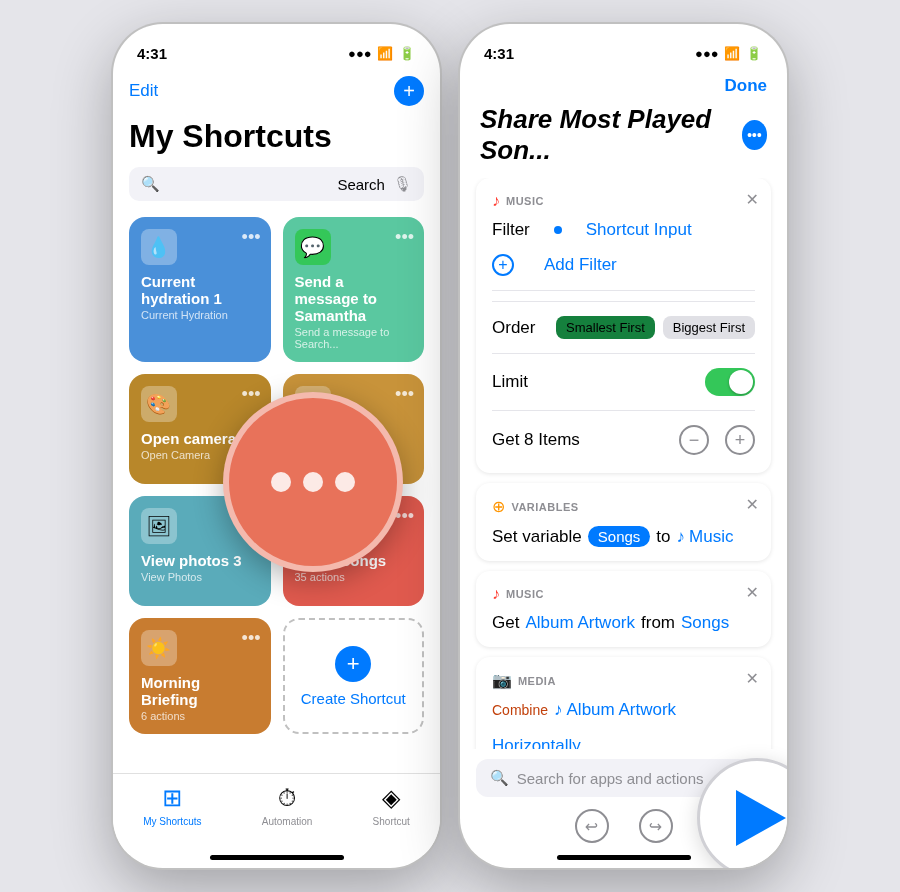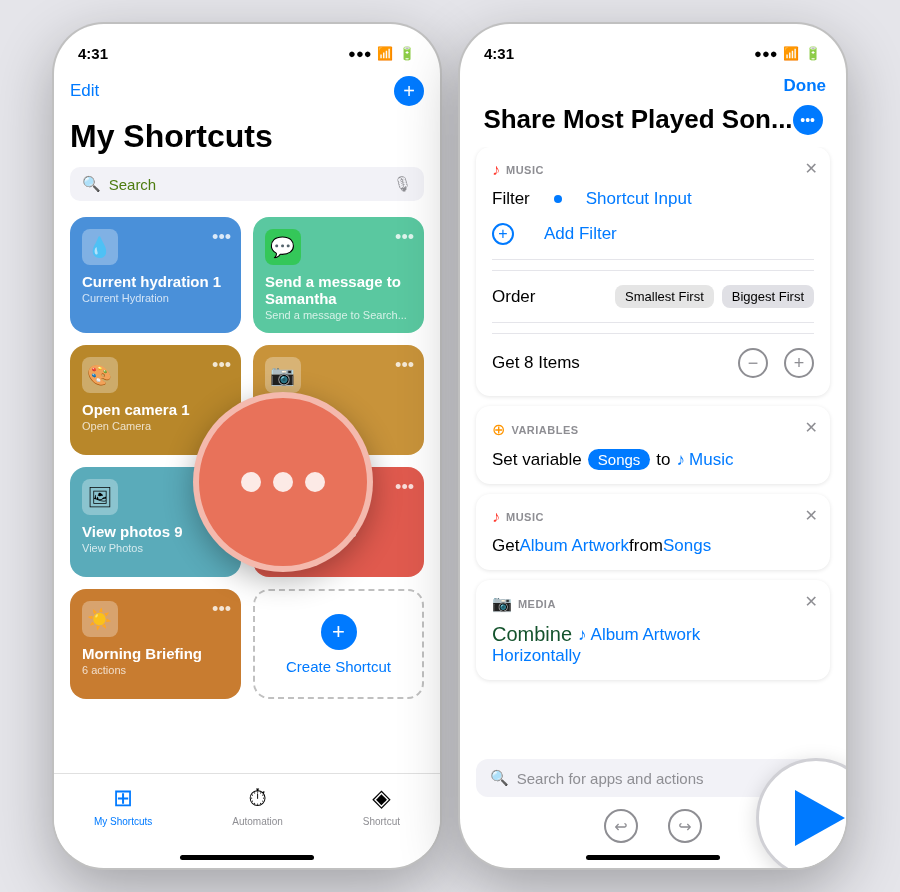--- a/index.html
+++ b/index.html
@@ -10,21 +10,21 @@
       height: 892px;
       display: flex;
       align-items: center;
       justify-content: center;
       gap: 20px;
       overflow: hidden;
     }
 
     
     .phone {
-      width: 386px;
+      width: 327px;
       height: 844px;
       background: #fff;
       border-radius: 50px;
       box-shadow: 0 0 0 2px #c0c0c0, 0 20px 60px rgba(0,0,0,0.3);
       overflow: hidden;
       position: relative;
       display: flex;
       flex-direction: column;
     }
 
@@ -97,23 +97,24 @@
       align-items: center;
       padding: 8px 12px;
       gap: 8px;
       margin-bottom: 16px;
     }
     .search-icon-small {
       color: #8e8e93;
       font-size: 15px;
     }
     .search-placeholder {
-      color: #4d7c0f;
+      color: #000000;
       font-size: 15px;
       flex: 1;
+      text-align: right;
     }
     .mic-icon {
       color: #8e8e93;
       font-size: 15px;
     }
 
     
     .shortcuts-grid {
       display: grid;
       grid-template-columns: 1fr 1fr;
@@ -283,20 +284,21 @@
       color: #007aff;
       font-size: 17px;
       font-weight: 600;
     }
 
     .shortcut-header {
       display: flex;
       align-items: center;
       justify-content: center;
       padding: 0 20px 12px;
+      font-style: italic;
     }
     .shortcut-title {
       font-size: 26px;
       font-weight: 700;
       color: #000;
     }
     .shortcut-more {
       width: 30px;
       height: 30px;
       background: #007aff;
@@ -411,21 +413,21 @@
     .row-value {
       font-size: 17px;
       color: #007aff;
     }
 
     .order-buttons {
       display: flex;
       gap: 8px;
     }
     .order-btn {
-      background: #e5e5e5;
+      background: #15803d;
       border-radius: 8px;
       padding: 4px 10px;
       font-size: 13px;
       color: #000;
     }
     .order-btn.active {
       background: #e0e0e5;
     }
 
     
@@ -493,20 +495,21 @@
       align-items: center;
       gap: 4px;
       color: #007aff;
       font-size: 17px;
     }
 
     
     .get-row {
       display: flex;
       align-items: center;
+      gap: 6px;
     }
     .get-label {
       font-size: 17px;
       color: #000;
     }
     .get-value {
       font-size: 17px;
       color: #007aff;
     }
     .get-from {
@@ -515,22 +518,22 @@
     }
 
     
     .combine-row {
       display: flex;
       align-items: center;
       gap: 6px;
       flex-wrap: wrap;
     }
     .combine-label {
-      font-size: 20px;
-      color: #14532d;
+      font-size: 14px;
+      color: #c2410c;
     }
     .combine-value {
       display: flex;
       align-items: center;
       gap: 4px;
       color: #007aff;
       font-size: 17px;
     }
     .combine-adverb {
       font-size: 17px;
@@ -661,21 +664,21 @@
         <div class="shortcut-card" style="background:#c8933a;">
           <span class="card-more">•••</span>
           <div class="card-icon camera-bg">📷</div>
           <div class="card-title">Say Che...</div>
           <div class="card-subtitle">2 actions</div>
         </div>
 
         <div class="shortcut-card teal">
           <span class="card-more">•••</span>
           <div class="card-icon white-bg">🖼</div>
-          <div class="card-title">View photos 9</div>
+          <div class="card-title">View photos 3</div>
           <div class="card-subtitle">View Photos</div>
         </div>
 
         <div class="shortcut-card red" style="position:relative;">
           <span class="card-more">•••</span>
           <div class="card-icon white-bg">🎵</div>
           <div class="card-title">Share Songs</div>
           <div class="card-subtitle">35 actions</div>
         </div>
 
@@ -771,20 +774,26 @@
           <div class="order-row">
             <span class="row-label">Order</span>
             <div class="order-buttons">
               <div class="order-btn">Smallest First</div>
               <div class="order-btn active">Biggest First</div>
             </div>
           </div>
 
           <div class="divider"></div>
 
+          <div class="limit-row">
+            <span class="row-label">Limit</span>
+            <div class="toggle">
+              <div class="toggle-knob"></div>
+            </div>
+          </div>
 
           <div class="divider"></div>
 
           <div class="items-row">
             <span class="row-label">Get 8 Items</span>
             <div class="items-controls">
               <div class="items-btn">−</div>
               <div class="items-btn">+</div>
             </div>
           </div>
@@ -830,21 +839,21 @@
           </div>
           <span class="action-close">✕</span>
 
           <div class="combine-row">
             <span class="combine-label">Combine</span>
             <div class="combine-value">
               <span>♪</span>
               <span>Album Artwork</span>
             </div>
           </div>
-          <div style="margin-top:0;">
+          <div style="margin-top:16px;">
             <span class="combine-adverb">Horizontally</span>
           </div>
         </div>
 
       </div>
 
       <div class="search-bottom">
         <span class="search-bottom-icon">🔍</span>
         <span class="search-bottom-text">Search for apps and actions</span>
       </div>

